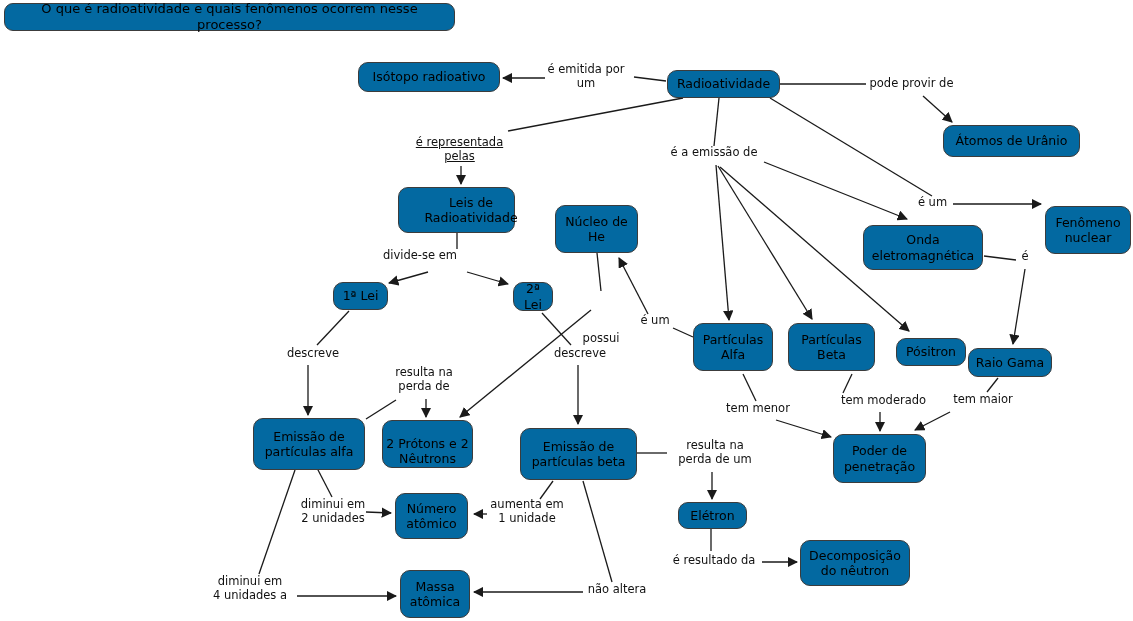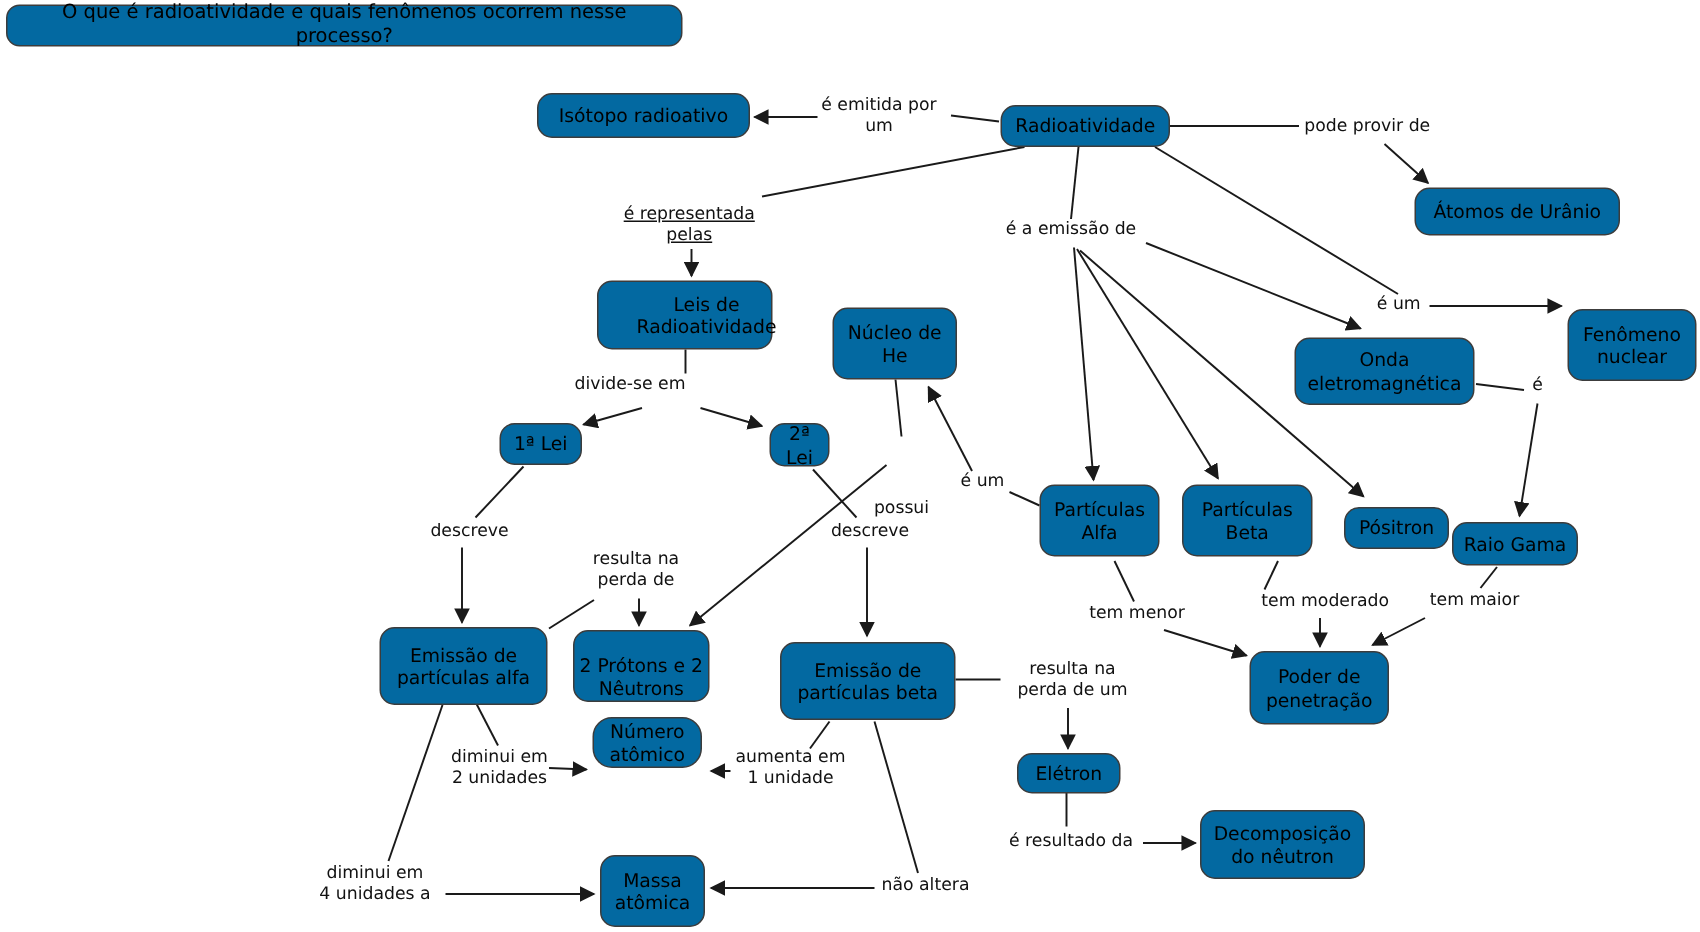--- a/index.html
+++ b/index.html
@@ -169,21 +169,21 @@
     </div>
   <div class="node" style="left:382px; top:420px; width:91px; height:48px;align-items:flex-end;">
       <span>2 Prótons e 2 Nêutrons</span>
     </div>
   <div class="node" style="left:520px; top:428px; width:117px; height:52px;">
       <span>Emissão de partículas beta</span>
     </div>
   <div class="node" style="left:833px; top:434px; width:93px; height:49px;justify-content:center;">
       <span>Poder de penetração</span>
     </div>
-  <div class="node" style="left:395px; top:478px; width:73px; height:34px;border-radius:13px;">
+  <div class="node" style="left:395px; top:493px; width:73px; height:46px;">
       <span>Número atômico</span>
     </div>
   <div class="node" style="left:678px; top:502px; width:69px; height:27px;">
       <span>Elétron</span>
     </div>
   <div class="node" style="left:800px; top:540px; width:110px; height:46px;">
       <span>Decomposição do nêutron</span>
     </div>
   <div class="node" style="left:400px; top:570px; width:70px; height:48px;">
       <span>Massa atômica</span>

